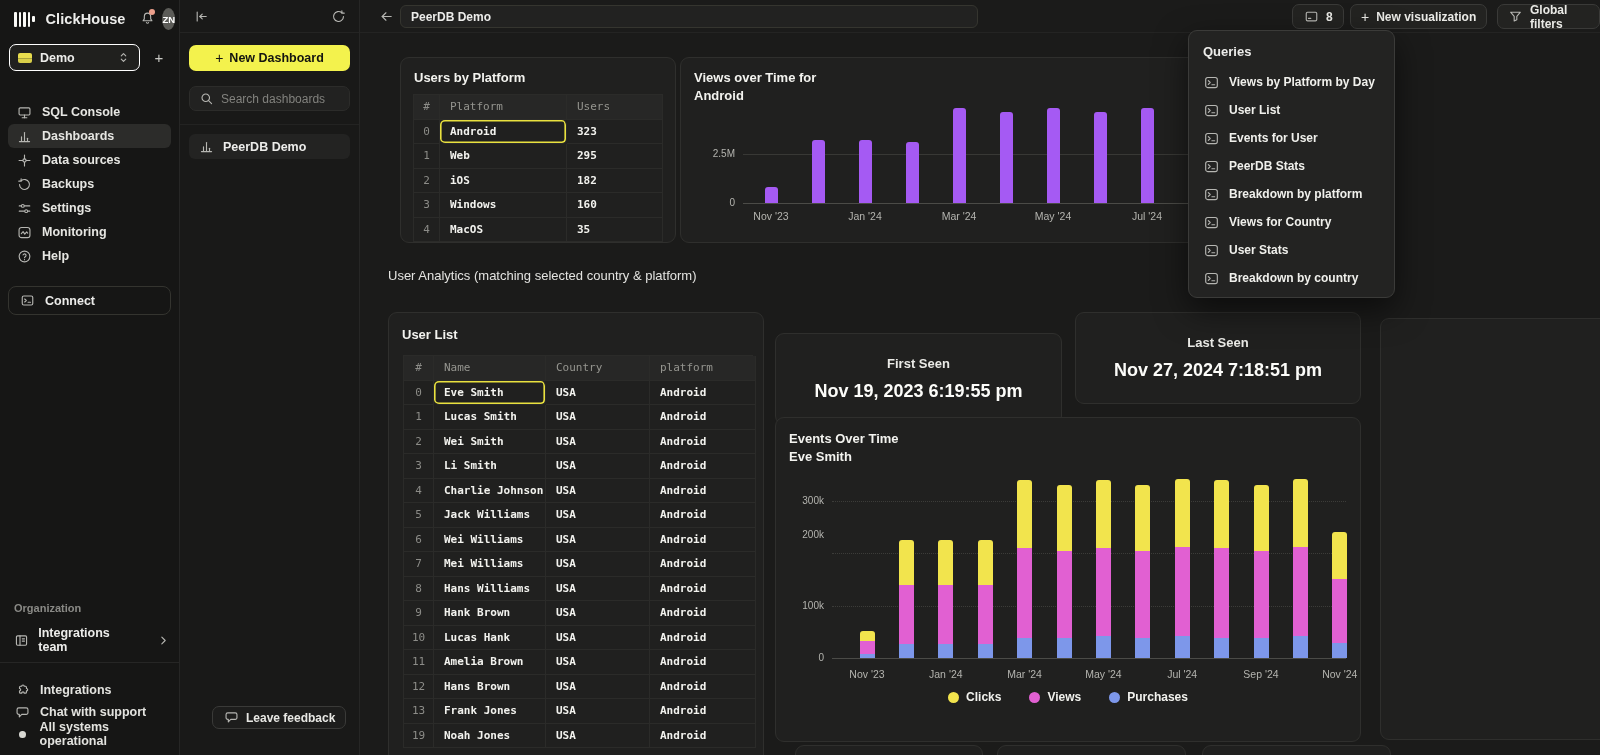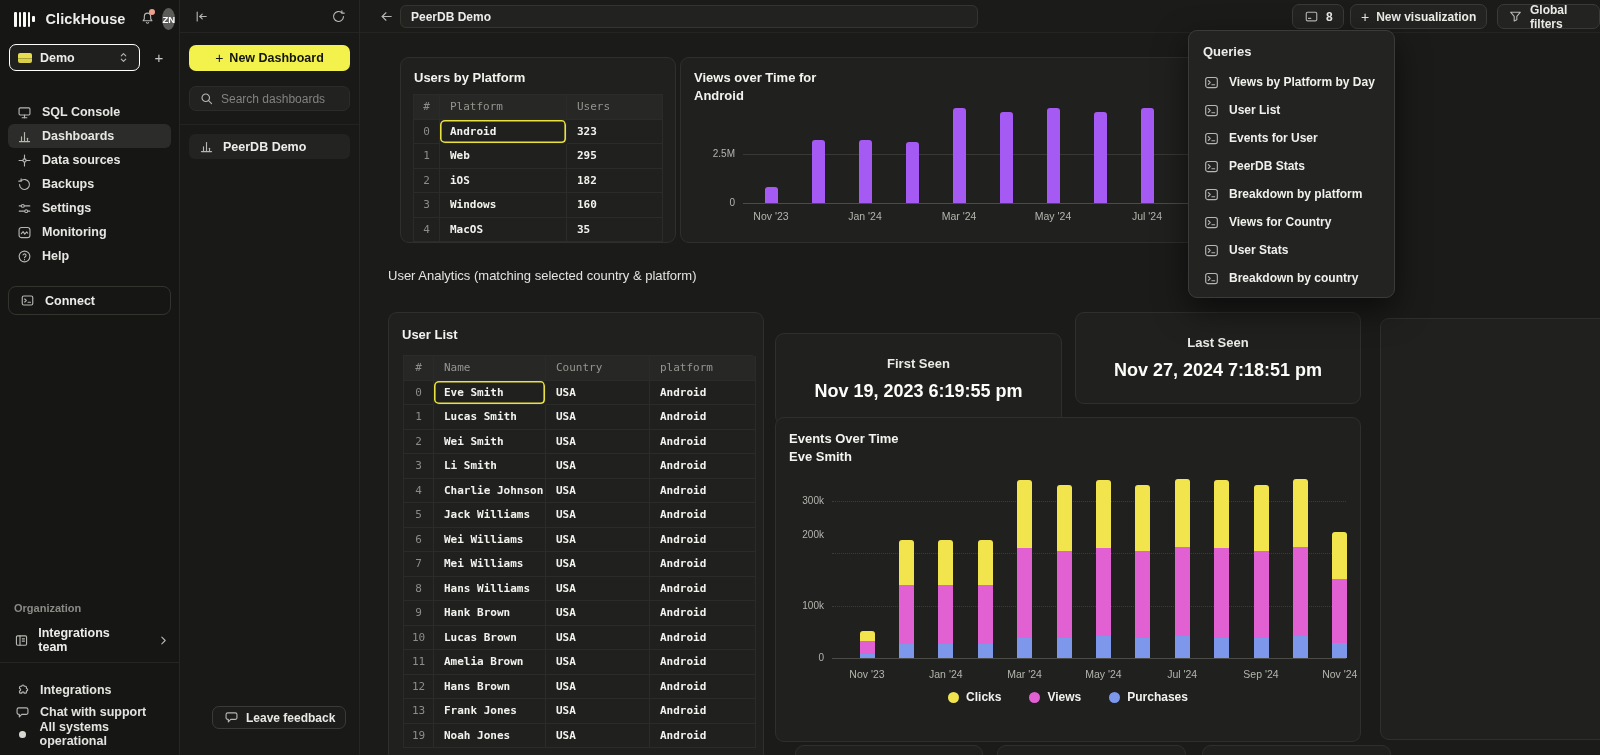--- a/index.html
+++ b/index.html
@@ -463,21 +463,21 @@
         <div class="c td">Android</div>
         <div class="c idx">8</div>
         <div class="c td">Hans Williams</div>
         <div class="c td">USA</div>
         <div class="c td">Android</div>
         <div class="c idx">9</div>
         <div class="c td">Hank Brown</div>
         <div class="c td">USA</div>
         <div class="c td">Android</div>
         <div class="c idx">10</div>
-        <div class="c td">Lucas Brown</div>
+        <div class="c td">Lucas Hank</div>
         <div class="c td">USA</div>
         <div class="c td">Android</div>
         <div class="c idx">11</div>
         <div class="c td">Amelia Brown</div>
         <div class="c td">USA</div>
         <div class="c td">Android</div>
         <div class="c idx">12</div>
         <div class="c td">Hans Brown</div>
         <div class="c td">USA</div>
         <div class="c td">Android</div>

